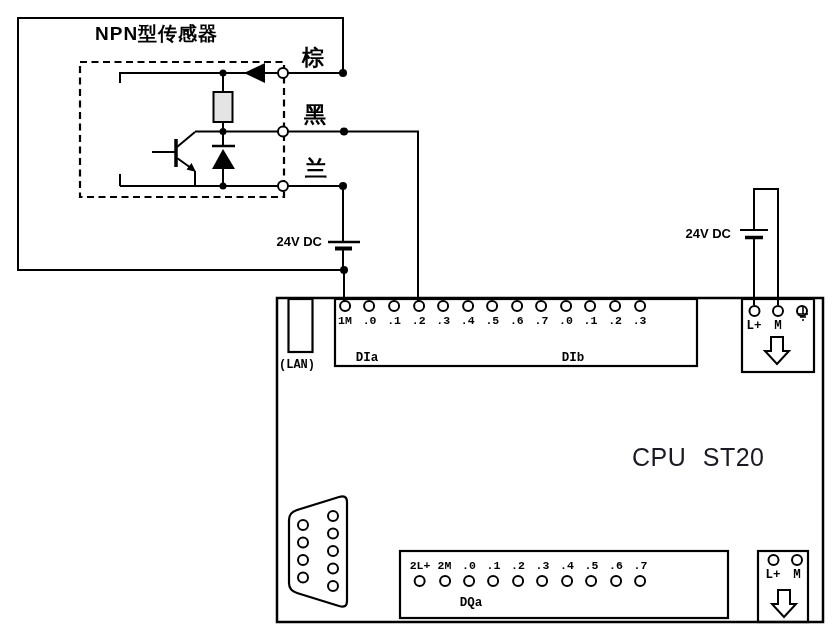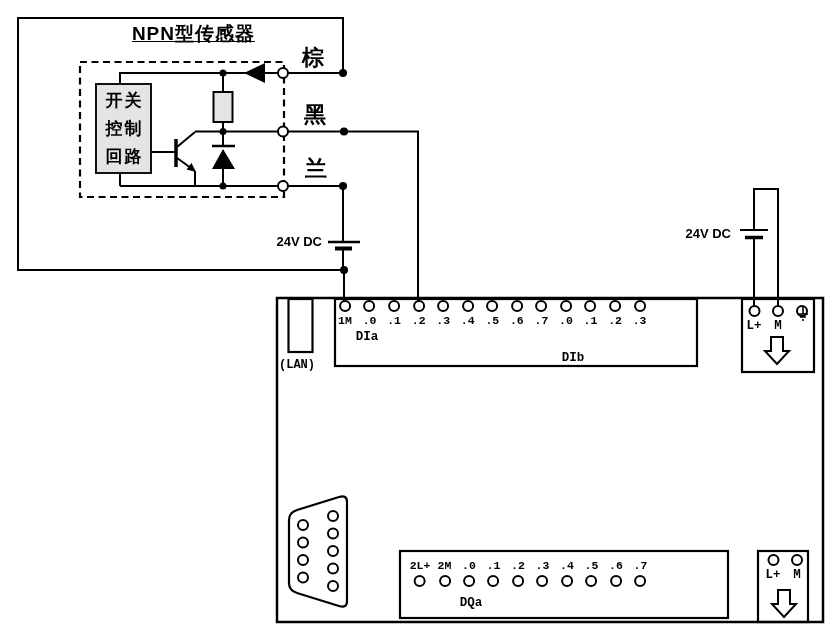--- a/index.html
+++ b/index.html
@@ -3,21 +3,21 @@
 <meta charset="utf-8">
 <style>
   html,body{margin:0;padding:0;background:#fff;}
   #stage{
     position:relative;width:835px;height:625px;background:#ffffff;
     font-family:"Liberation Sans", sans-serif;color:#000;overflow:hidden;
   }
   #stage svg{position:absolute;left:0;top:0;}
   .txt{position:absolute;white-space:nowrap;}
   .cjk-big{font-size:22px;font-weight:bold;line-height:24px;}
-  .title{font-size:19px;font-weight:bold;letter-spacing:1px;text-align:right;text-decoration:underline;}
+  .title{font-size:19px;font-weight:bold;letter-spacing:1px;text-align:left;}
   .supply{font-size:13px;font-weight:bold;text-align:right;}
   .monolbl{font-family:"Liberation Mono","DejaVu Sans Mono",monospace;font-weight:bold;font-size:12.5px;text-align:center;}
   .cpu{font-size:25px;font-weight:500;letter-spacing:.5px;word-spacing:9px;color:#1a1a24;}
   .ctrlbox{
     position:absolute;left:95px;top:83px;width:57px;height:91px;box-sizing:border-box;
     background:#e4e4e4;border:2px solid #111;display:flex;flex-direction:column;justify-content:center;
   }
   .cb-line{font-size:17px;font-weight:bold;line-height:28px;text-align:center;letter-spacing:2px;text-indent:2px;}
   .term{position:absolute;transform:translateX(-50%);display:flex;flex-direction:column;align-items:center;}
   .circ{width:12px;height:12px;border:2px solid #000;border-radius:50%;background:#fff;box-sizing:border-box;flex:none;}
@@ -112,38 +112,34 @@
             <circle cx="303" cy="542.5" r="5"></circle>
             <circle cx="303" cy="560" r="5"></circle>
             <circle cx="303" cy="577.5" r="5"></circle>
         </g>
       </g>
     </g>
   </svg>
 
   <div class="txt title" style="left:95px;top:21px;width:160px;">NPN型传感器</div>
 
-  <div class="ctrlbox">
-    <div class="cb-line">开关</div>
-    <div class="cb-line">控制</div>
-    <div class="cb-line">回路</div>
-  </div>
 
   <div class="txt cjk-big" style="left:302px;top:46px;">棕</div>
   <div class="txt cjk-big" style="left:304px;top:103px;">黑</div>
   <div class="txt cjk-big" style="left:305px;top:157px;">兰</div>
 
   <div class="txt supply" style="left:258px;top:234px;width:64px;">24V DC</div>
   <div class="txt supply" style="left:667px;top:226px;width:64px;">24V DC</div>
 
   <div class="txt monolbl" style="left:277px;top:358px;width:40px;font-size:12px;">(LAN)</div>
-  <div class="txt monolbl" style="left:345px;top:330px;width:44px;">DIa</div>
+  <div class="txt monolbl" style="left:345px;top:351px;width:44px;">DIa</div>
   <div class="txt monolbl" style="left:551px;top:351px;width:44px;">DIb</div>
   <div class="txt monolbl" style="left:449px;top:558px;width:44px;margin-top:38px;">DQa</div>
 
+  <div class="txt cpu" style="left:632px;top:443px;">CPU ST20</div>
 
   <div id="di-row">
       <div class="term di-term" style="left: 345px;">
         <span class="circ"></span>
         <span class="tl">1M</span>
       </div>
       <div class="term di-term" style="left: 369.55px;">
         <span class="circ"></span>
         <span class="tl">.0</span>
       </div>

